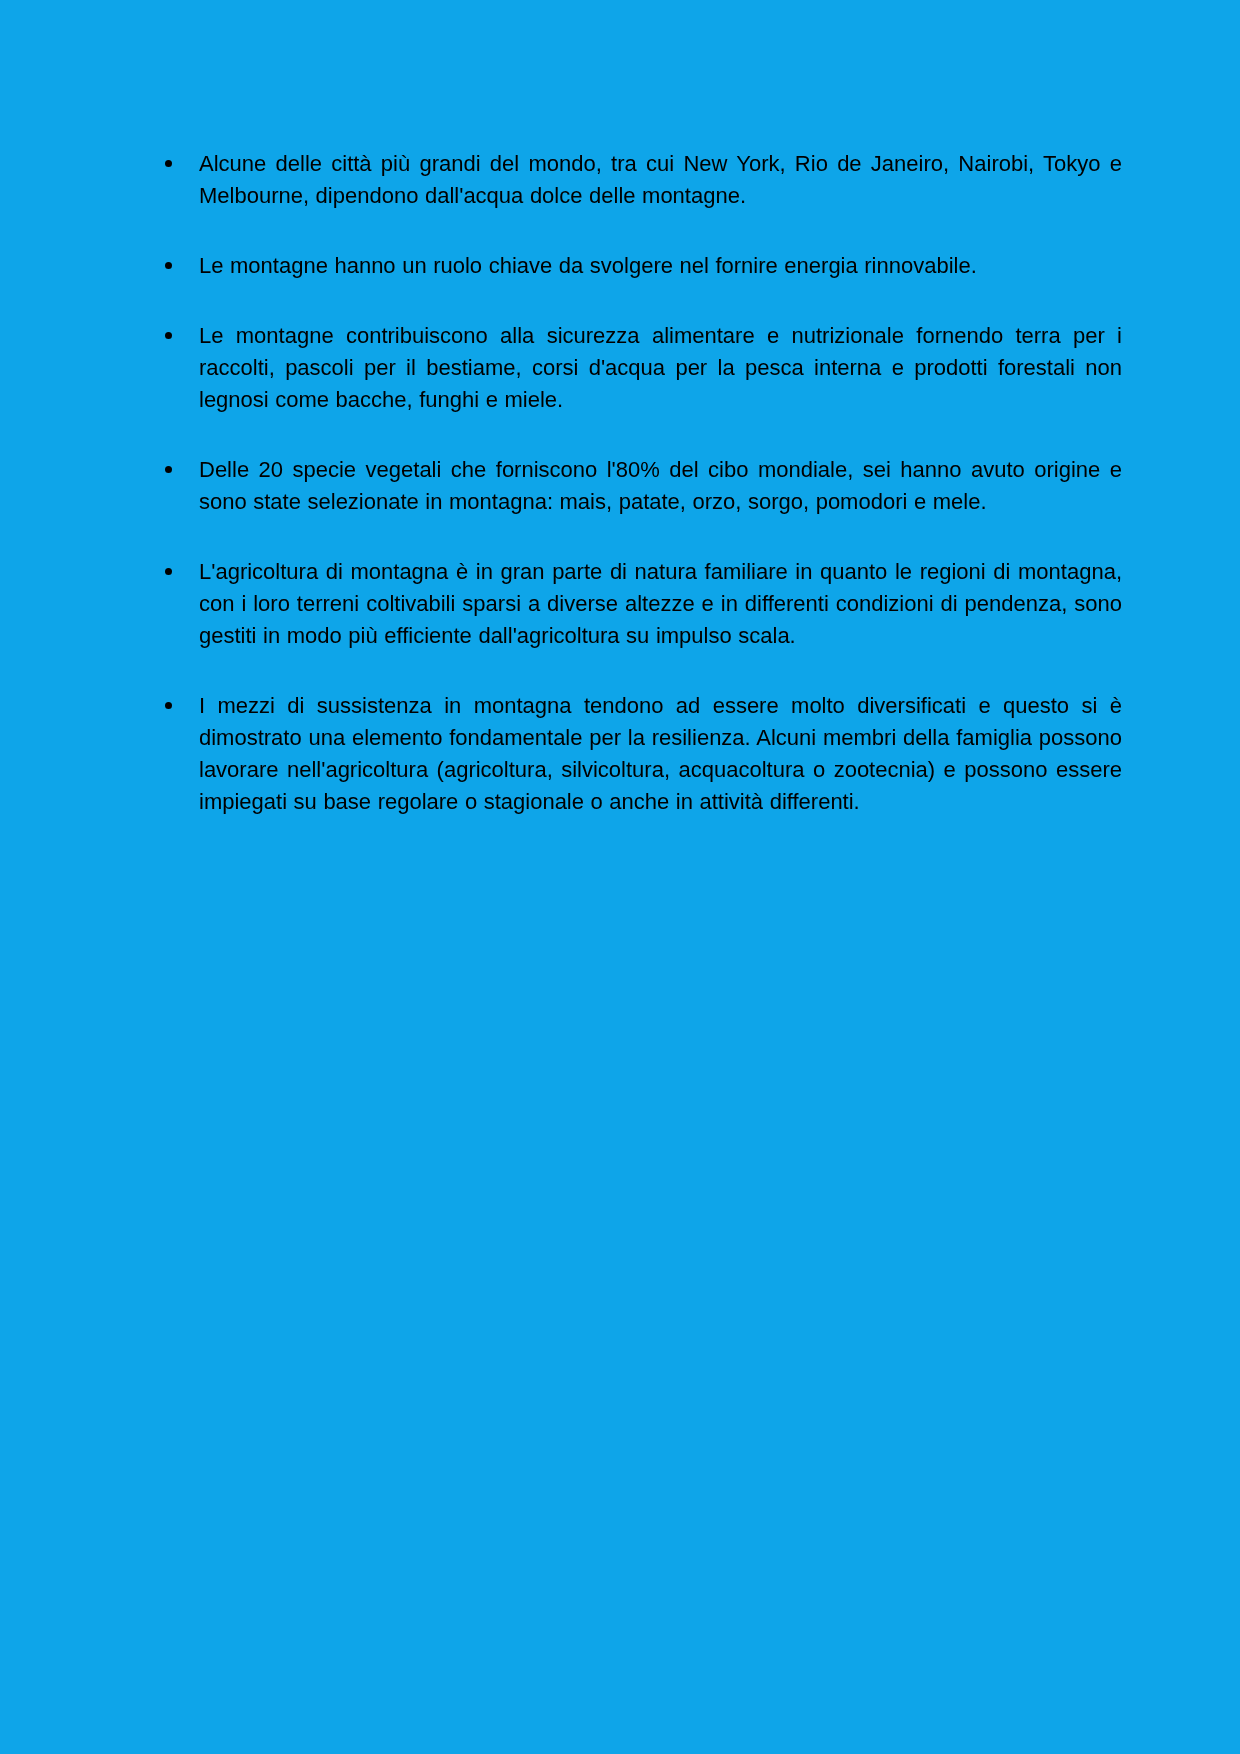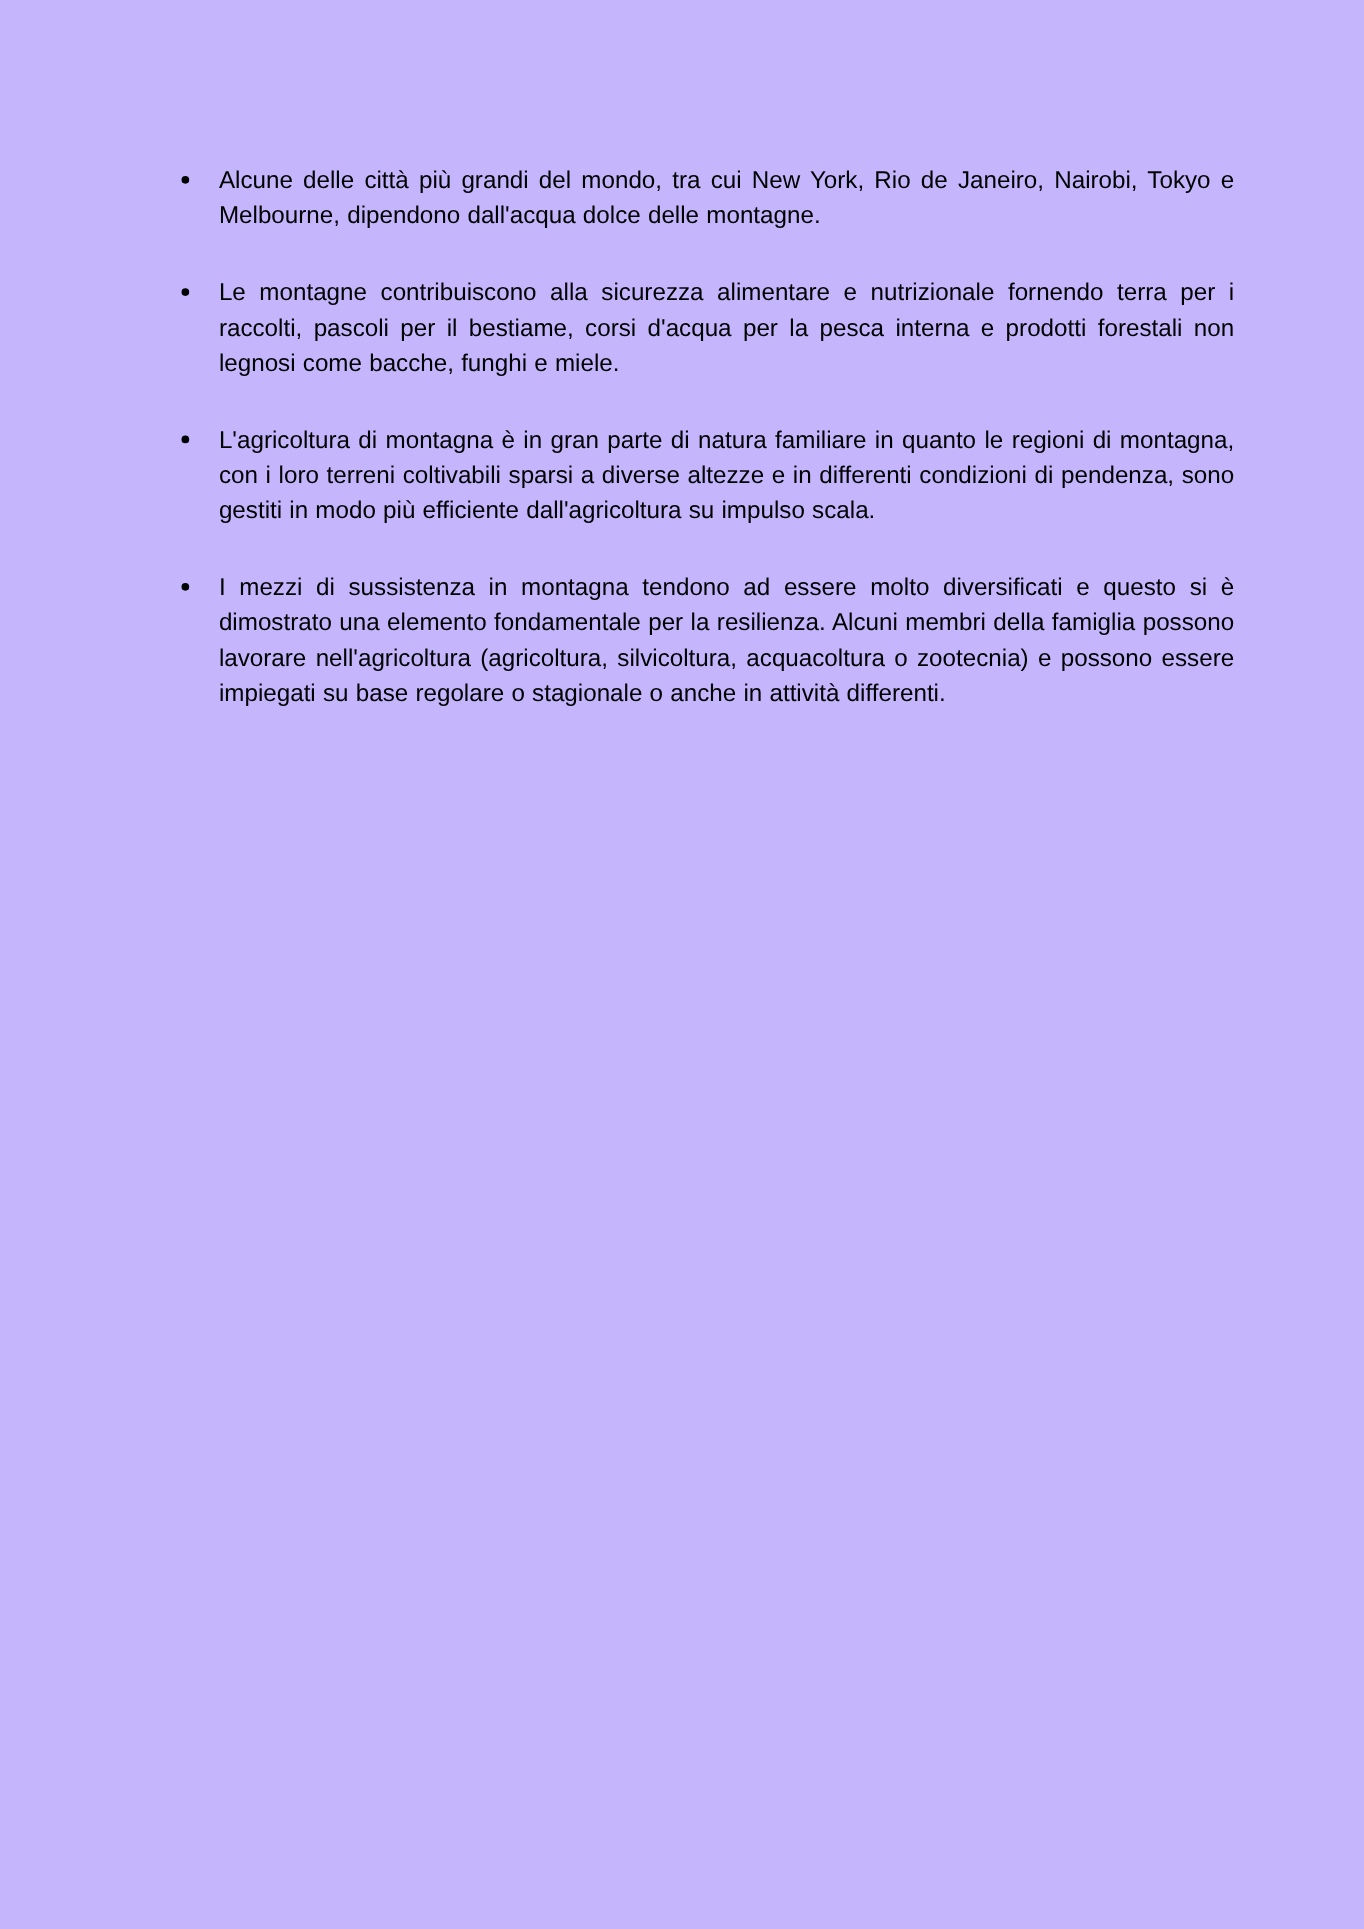--- a/index.html
+++ b/index.html
@@ -12,21 +12,21 @@
     background: #ffffff;
     font-family: "Liberation Sans", sans-serif;
     position: relative;
     overflow: hidden;
   }
   .page {
     position: absolute;
     top: 0; left: 0;
     width: 1240px;
     height: 1754px;
-    background: #c4b5fd;
+    background: #0ea5e9;
   }
   ul.bullet-list {
     position: absolute;
     top: 148px;
     left: 161px;
     width: 961px;
     margin: 0;
     padding: 0;
     list-style: none;
   }
@@ -64,29 +64,41 @@
 <div class="page">
   <ul class="bullet-list">
 
       <li>
         <span class="marker-col">
           <span class="marker-dot"></span>
         </span>
         <span class="bullet-text">Alcune delle città più grandi del mondo, tra cui New York, Rio de Janeiro, Nairobi, Tokyo e Melbourne, dipendono dall'acqua dolce delle montagne.</span>
       </li>
 
+      <li>
+        <span class="marker-col">
+          <span class="marker-dot"></span>
+        </span>
+        <span class="bullet-text">Le montagne hanno un ruolo chiave da svolgere nel fornire energia rinnovabile.</span>
+      </li>
 
       <li>
         <span class="marker-col">
           <span class="marker-dot"></span>
         </span>
         <span class="bullet-text">Le montagne contribuiscono alla sicurezza alimentare e nutrizionale fornendo terra per i raccolti, pascoli per il bestiame, corsi d'acqua per la pesca interna e prodotti forestali non legnosi come bacche, funghi e miele.</span>
       </li>
 
 
+      <li>
+        <span class="marker-col">
+          <span class="marker-dot"></span>
+        </span>
+        <span class="bullet-text">Delle 20 specie vegetali che forniscono l'80% del cibo mondiale, sei hanno avuto origine e sono state selezionate in montagna: mais, patate, orzo, sorgo, pomodori e mele.</span>
+      </li>
 
       <li>
         <span class="marker-col">
           <span class="marker-dot"></span>
         </span>
         <span class="bullet-text">L'agricoltura di montagna è in gran parte di natura familiare in quanto le regioni di montagna, con i loro terreni coltivabili sparsi a diverse altezze e in differenti condizioni di pendenza, sono gestiti in modo più efficiente dall'agricoltura su impulso scala.</span>
       </li>
 
 
       <li>

